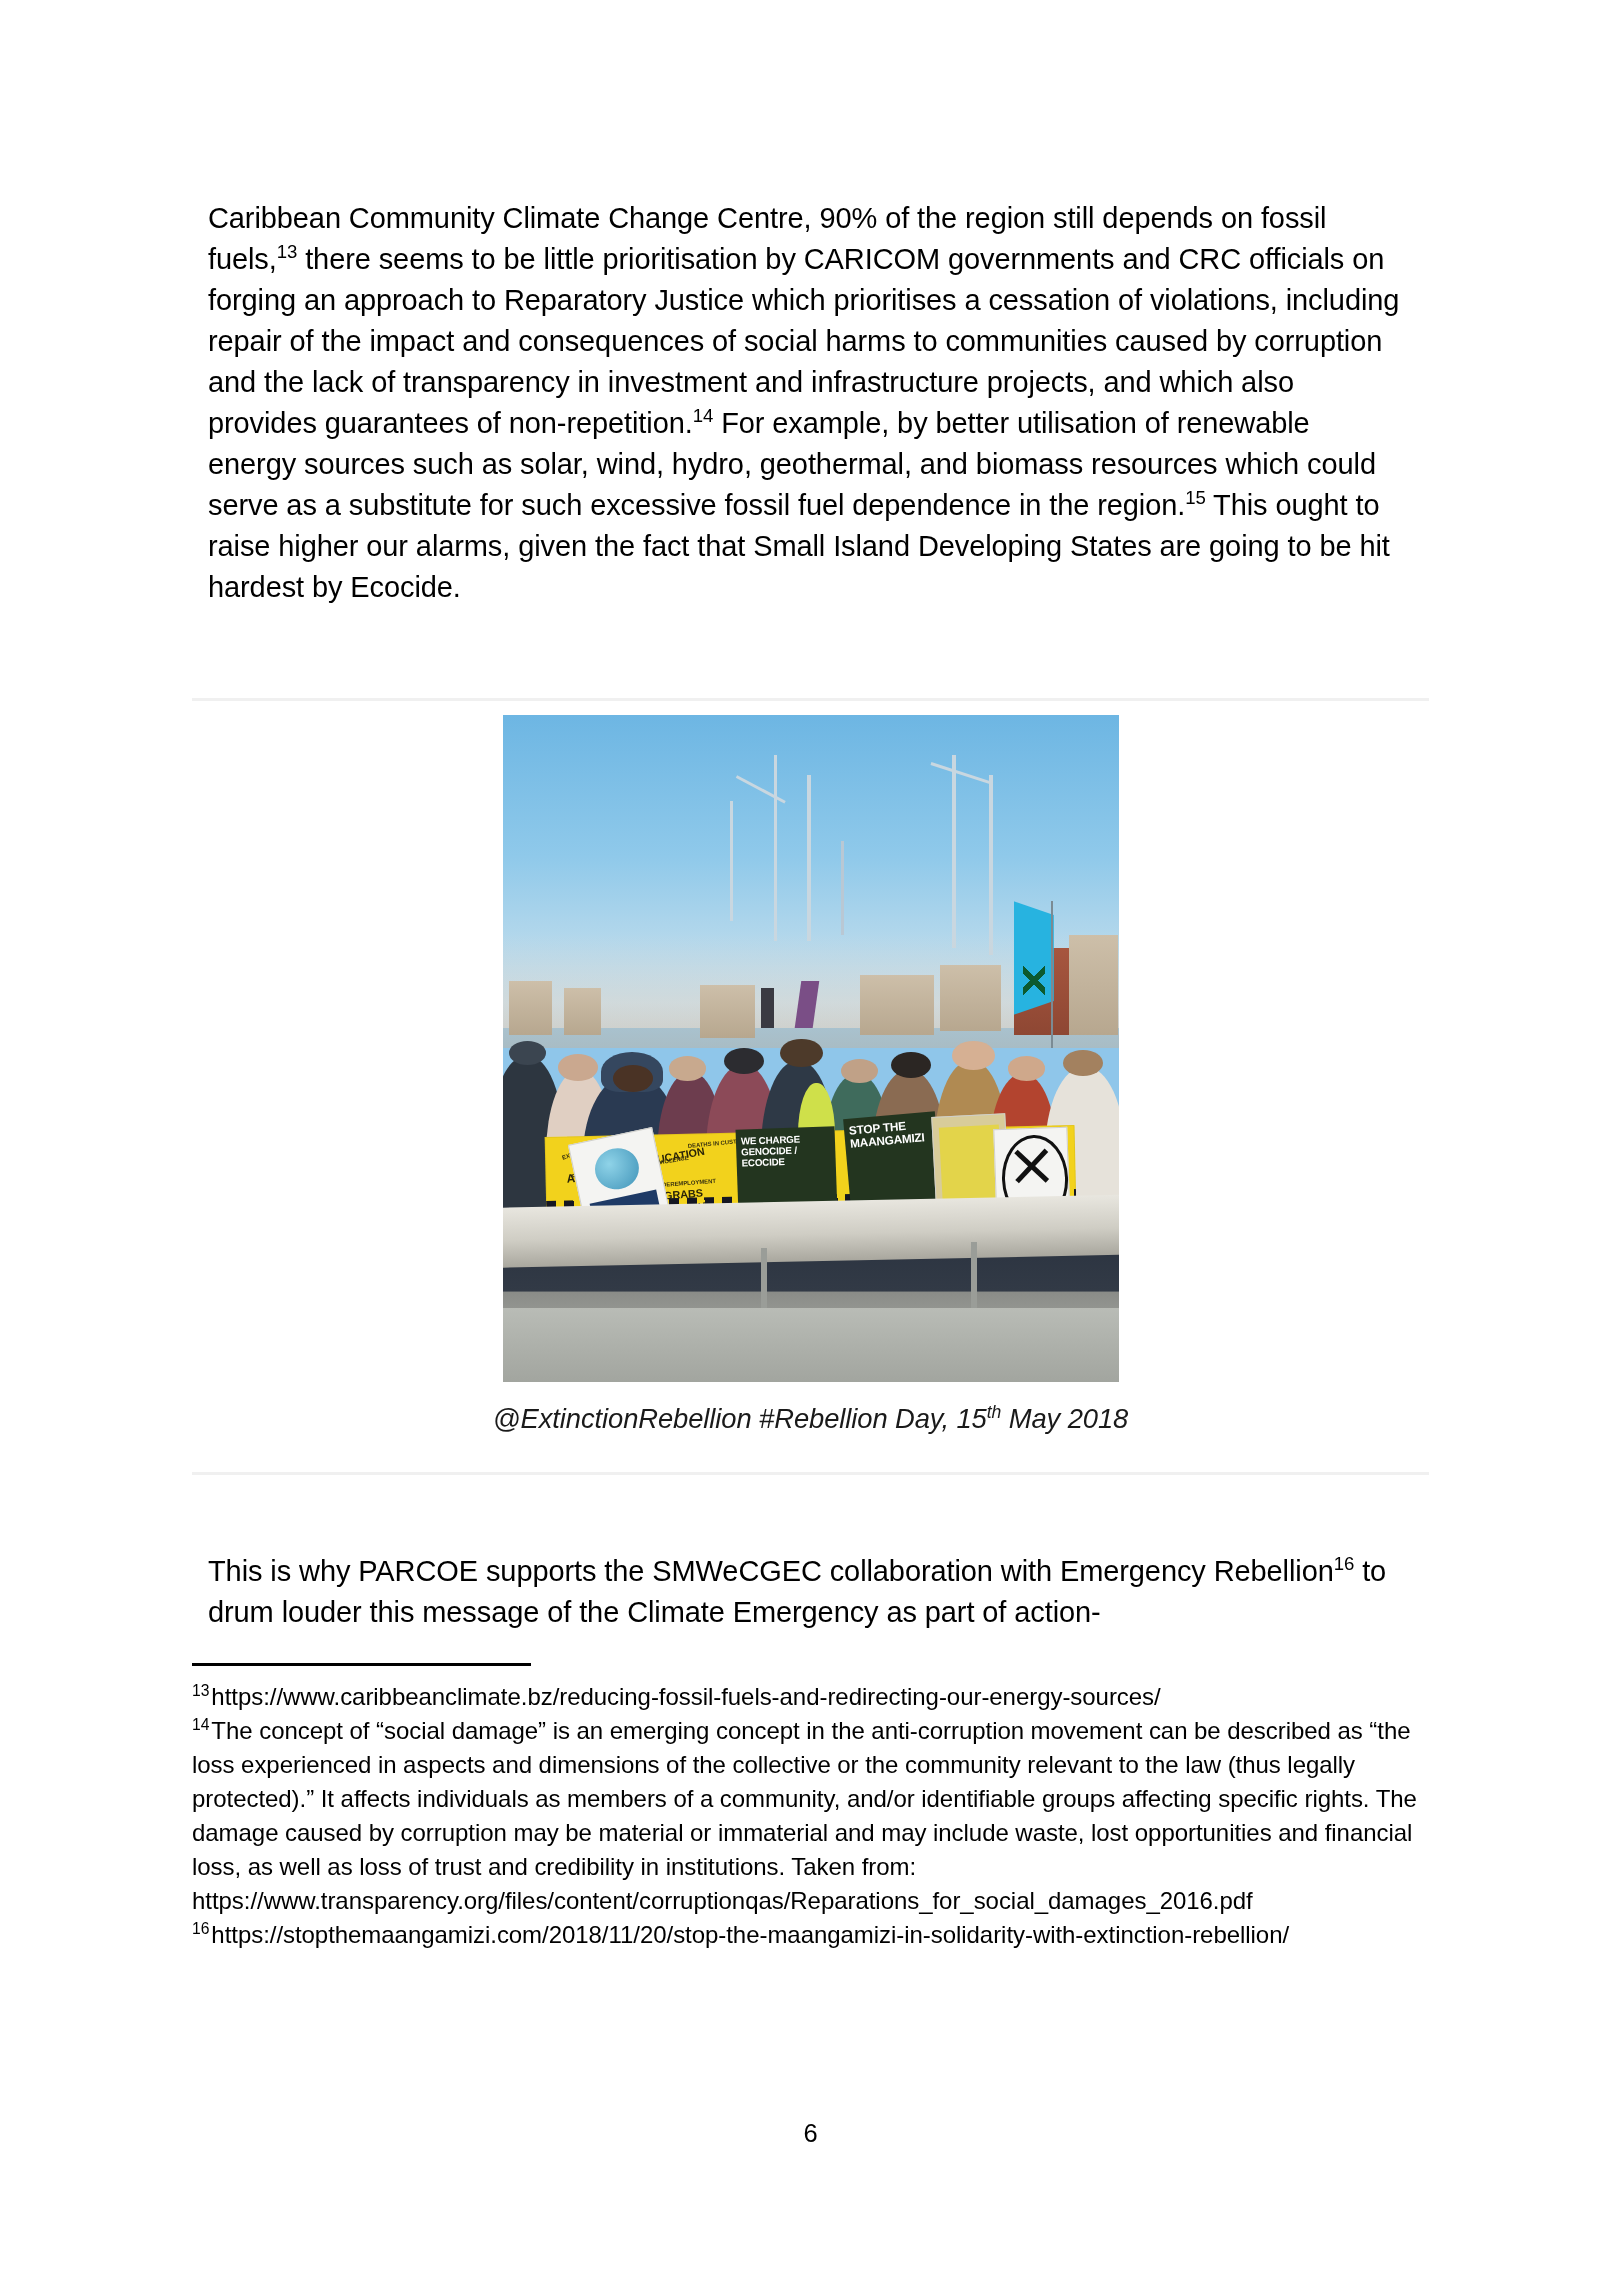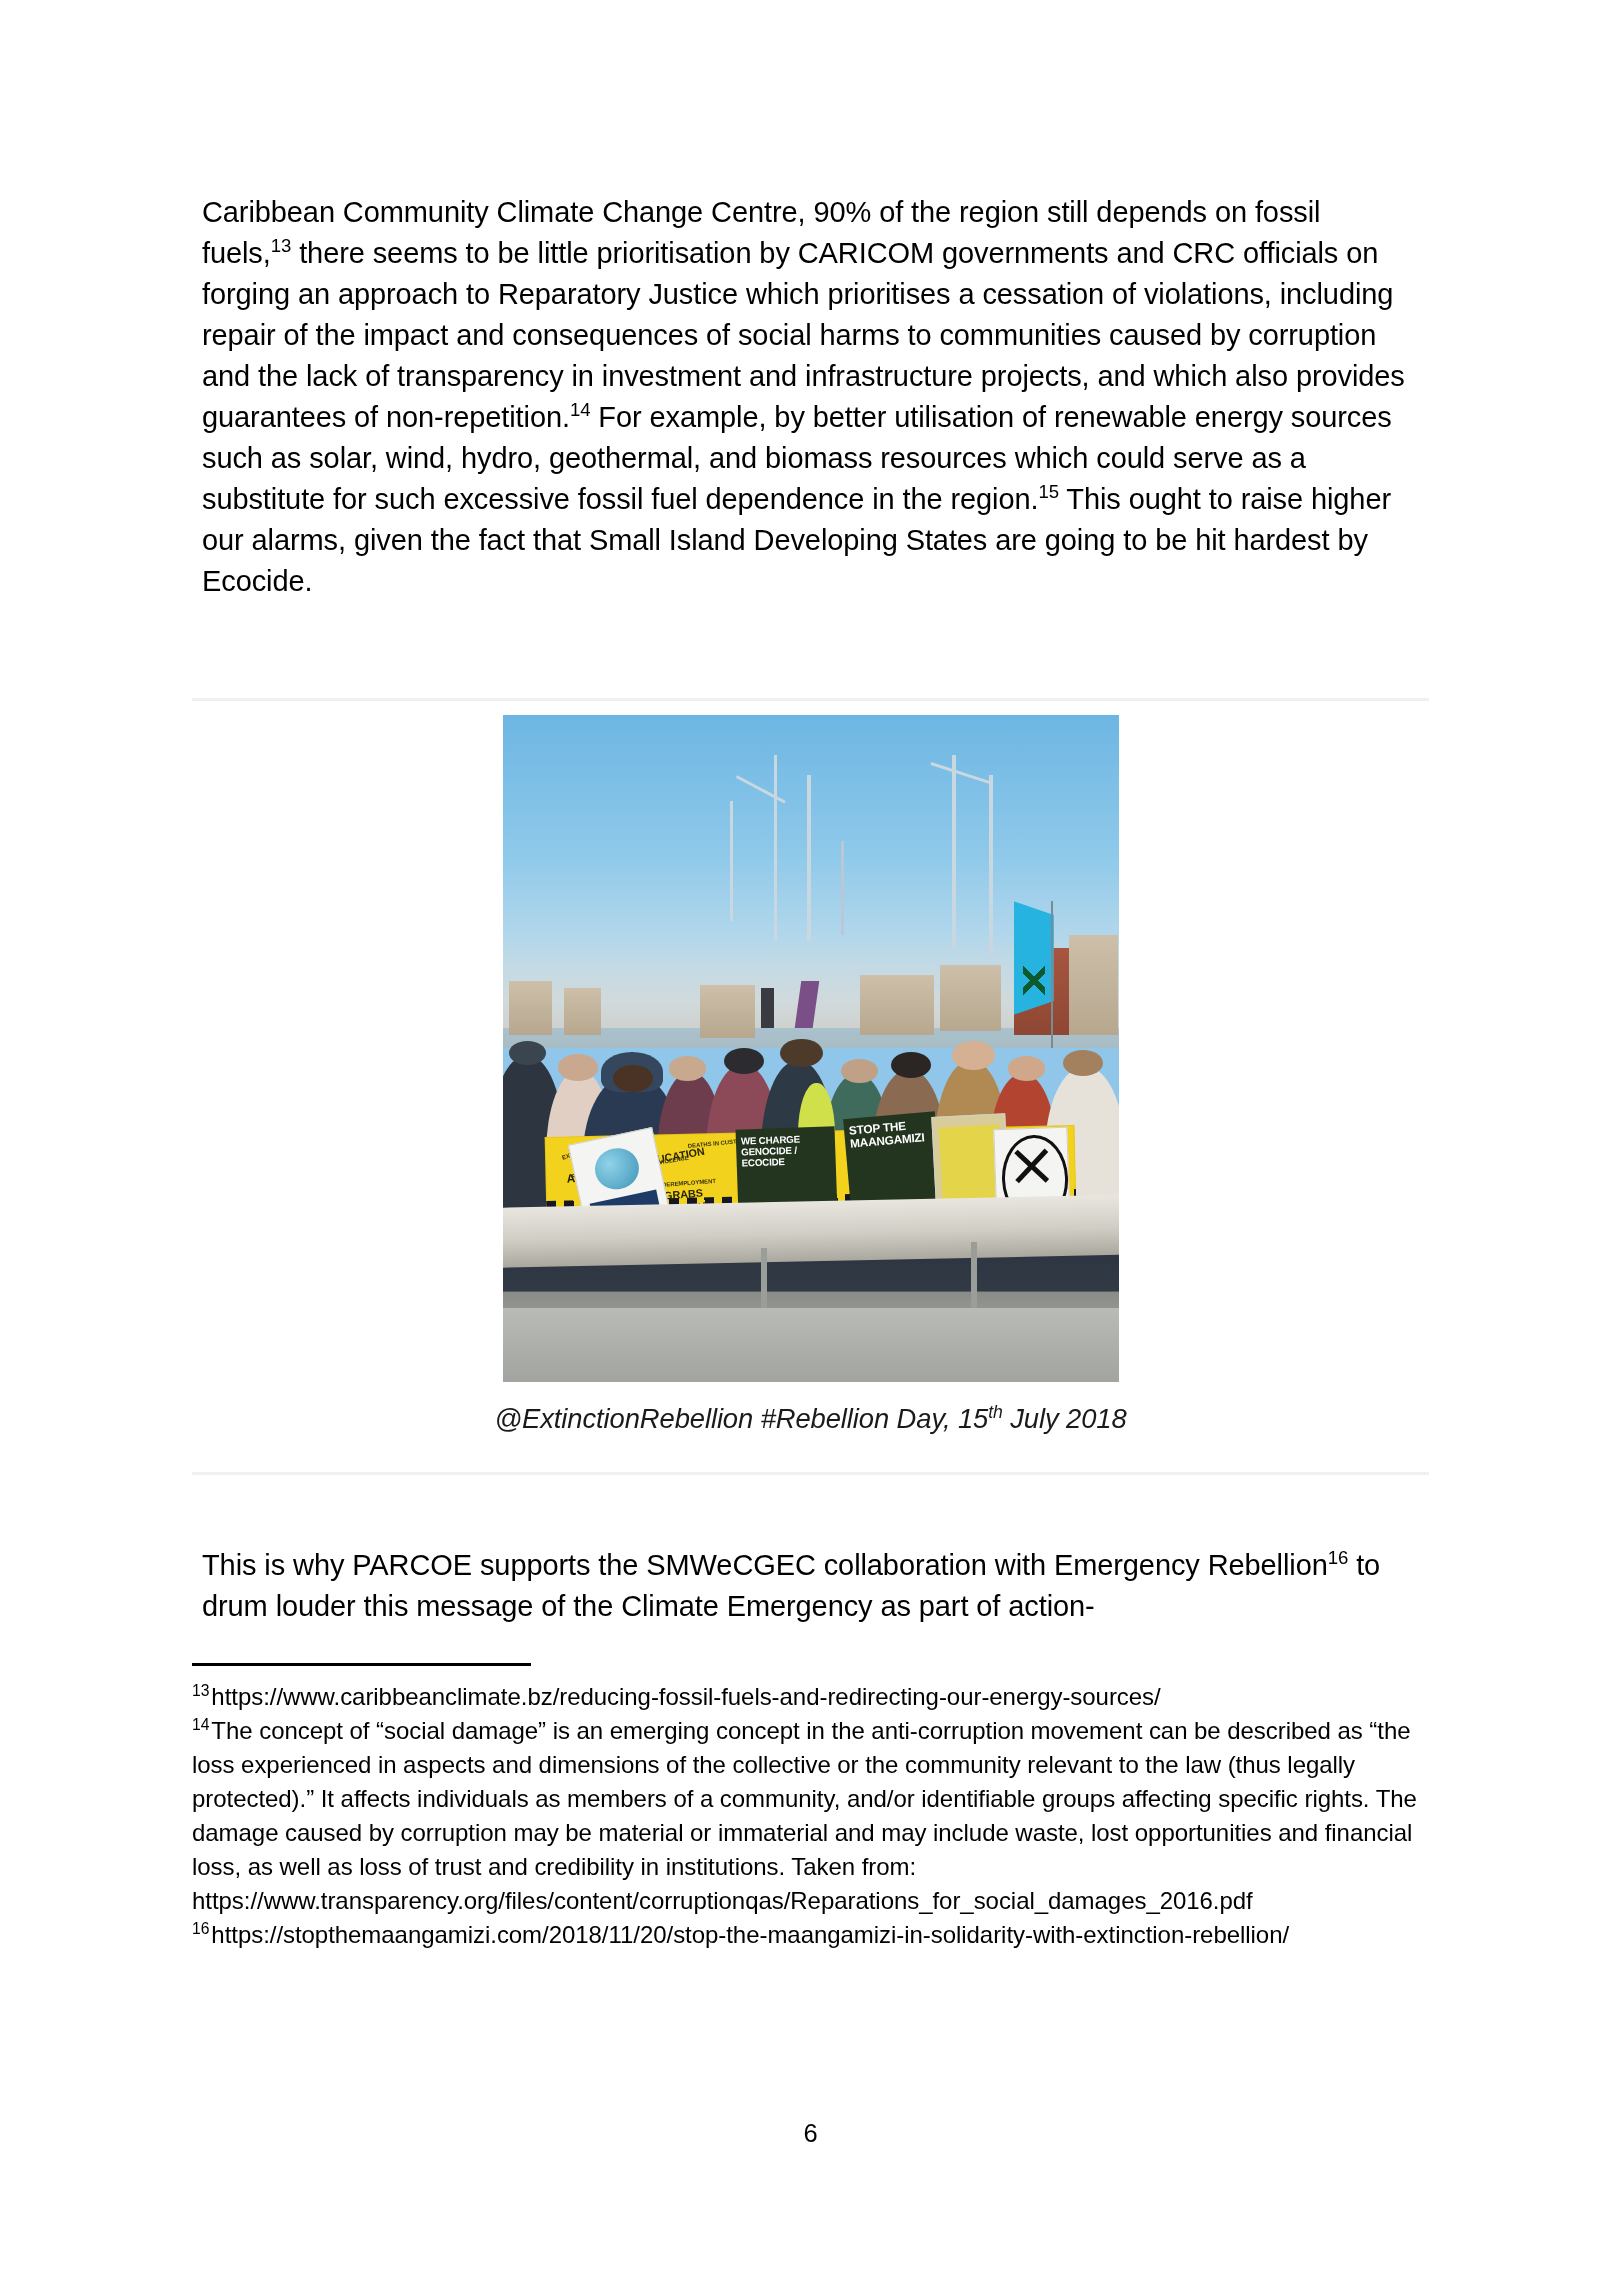--- a/index.html
+++ b/index.html
@@ -23,21 +23,21 @@
     top: 182px;
     width: 1225px;
   }
   .body-para {
     font-family: "Liberation Sans", sans-serif;
     font-size: 29px;
     line-height: 41px;
     color: #000000;
     text-align: left;
     letter-spacing: -0.1px;
-    margin: 10px;
+    margin: 16px;
   }
   sup.fn {
     font-size: 18.6px;
     vertical-align: super;
     line-height: 0;
   }
 
   
   .figure-block {
     position: absolute;
@@ -407,21 +407,21 @@
 
         <div class="road"></div>
         <div class="barrier"></div>
         <div class="post" style="left:42%; top:80%; height:12%;"></div>
         <div class="post" style="left:76%; top:79%; height:11%;"></div>
         <div class="wall"></div>
 
       </div>
     </div>
 
-    <div class="fig-caption"><span>@ExtinctionRebellion #Rebellion Day, 15</span><sup>th</sup><span> July 2018</span></div>
+    <div class="fig-caption"><span>@ExtinctionRebellion #Rebellion Day, 15</span><sup>th</sup><span> May 2018</span></div>
 
     <div class="fig-rule bottom"></div>
   </div>
 
   <div class="body-col" style="top:1535px;">
     <p class="body-para"><span>This is why PARCOE supports the SMWeCGEC collaboration with Emergency Rebellion</span><sup class="fn">16</sup><span> to drum louder this message of the Climate Emergency as part of action-</span></p>
   </div>
 
   <div class="footnote-area">
     <div class="fn-rule"></div>

